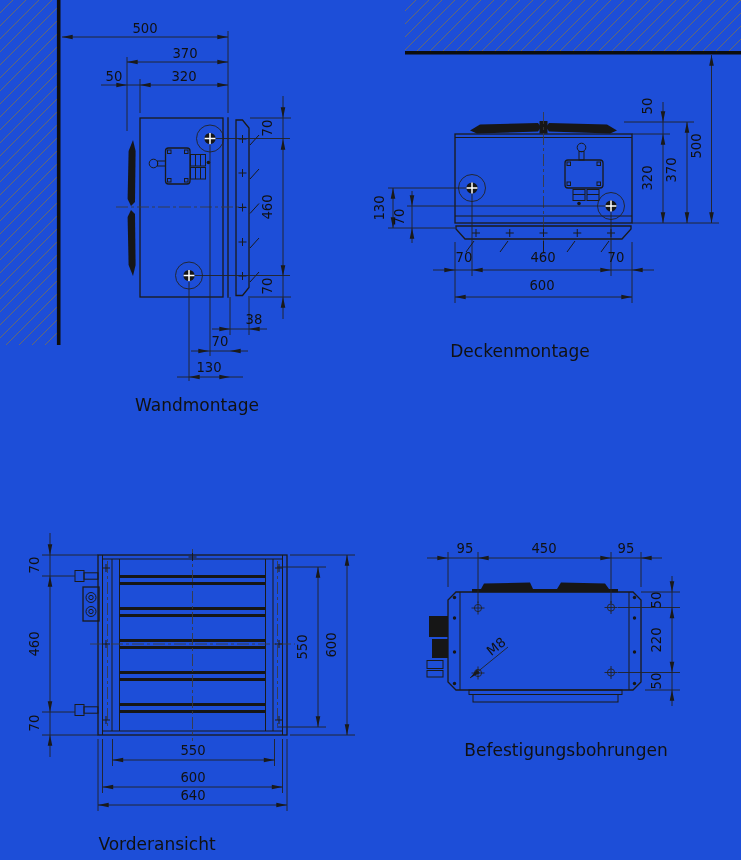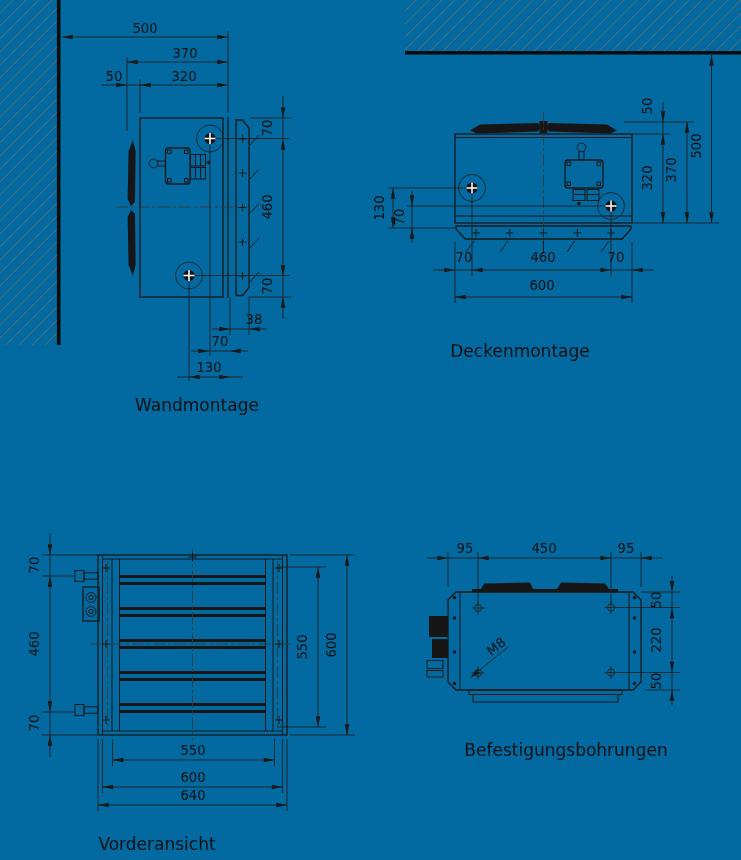--- a/index.html
+++ b/index.html
@@ -1,16 +1,16 @@
 <!DOCTYPE html>
 <html><head>
 <meta charset="utf-8">
 <style>
   html,body{margin:0;padding:0;background:#fff;}
-  .stage{width:741px;height:860px;position:relative;background:#0369a1;font-family:"DejaVu Sans",sans-serif;}
+  .stage{width:741px;height:860px;position:relative;background:#1d4ed8;font-family:"DejaVu Sans",sans-serif;}
   svg{display:block;}
   .s1{stroke:#1a1a1a;stroke-width:1.3;fill:none;stroke-linecap:square;}
   .s2{stroke:#1a1a1a;stroke-width:1;fill:none;}
   .s0{stroke:#222;stroke-width:0.9;fill:none;}
   .thick{stroke:#0d0d0d;stroke-width:3.6;fill:none;}
   .cl{stroke:#3a3a3a;stroke-width:0.85;fill:none;stroke-dasharray:12 3 3 3;}
   .fl{fill:#161616;stroke:none;}
   .wh{stroke:#fff;stroke-width:1.5;fill:none;}
   .dim{font-size:13.2px;fill:#111;text-anchor:middle;}
   .title{font-size:17px;fill:#111;text-anchor:middle;}

